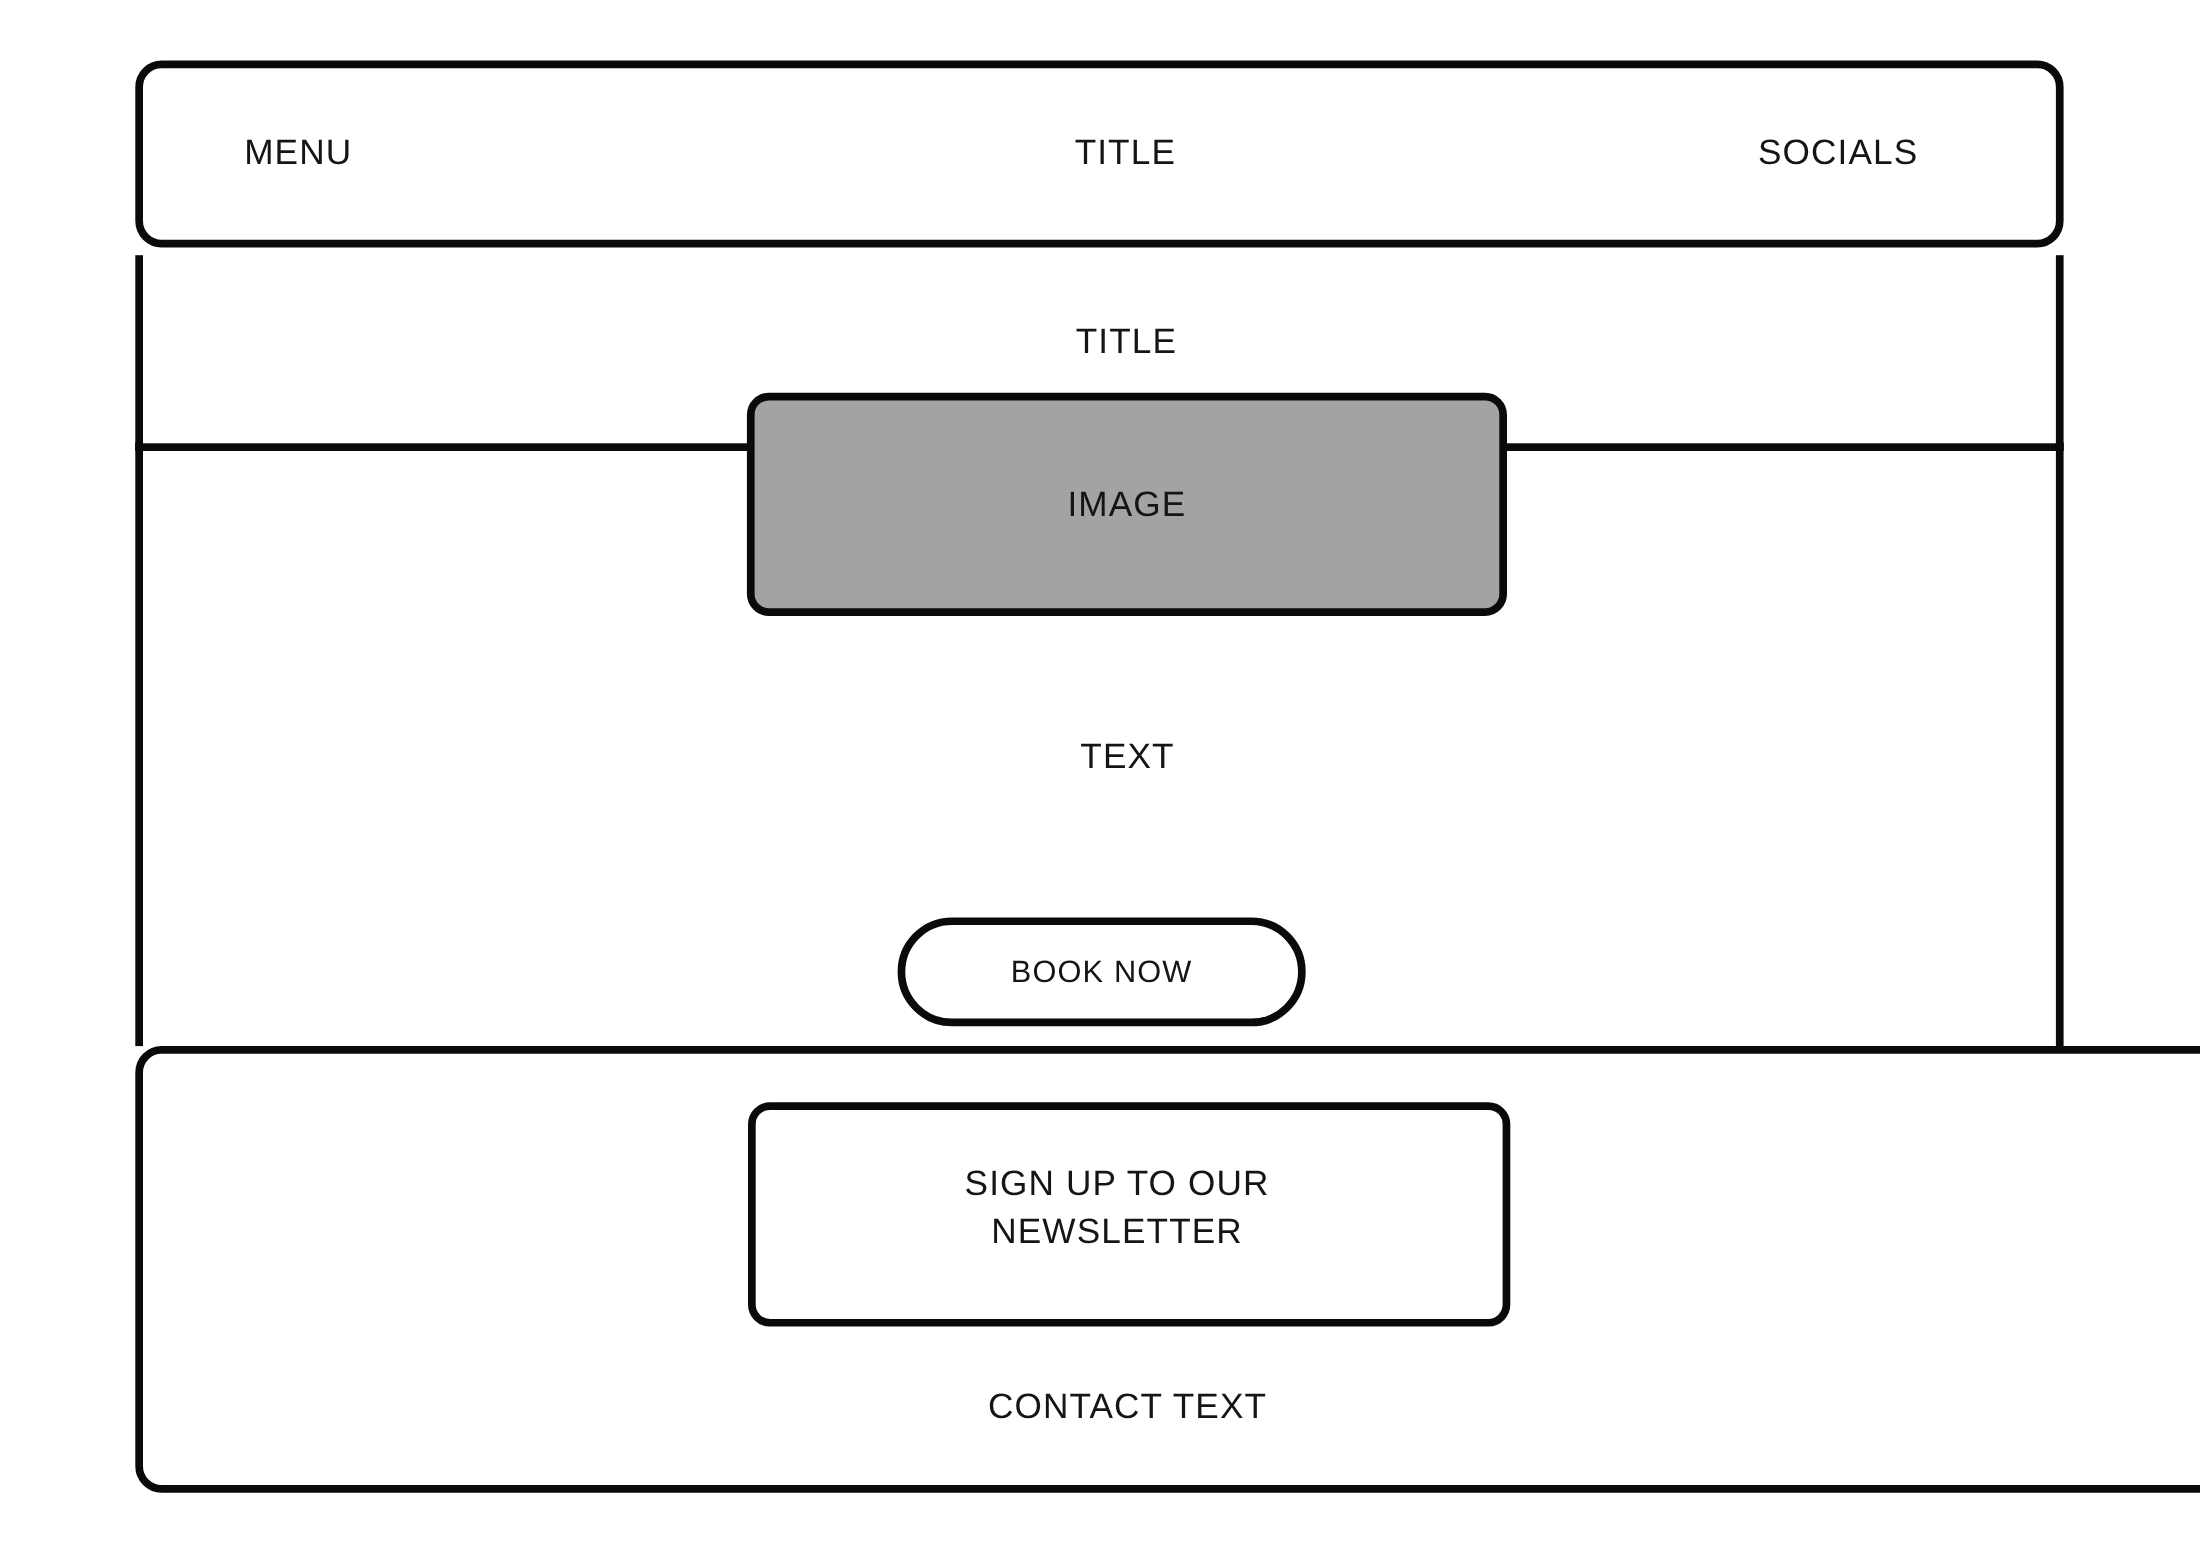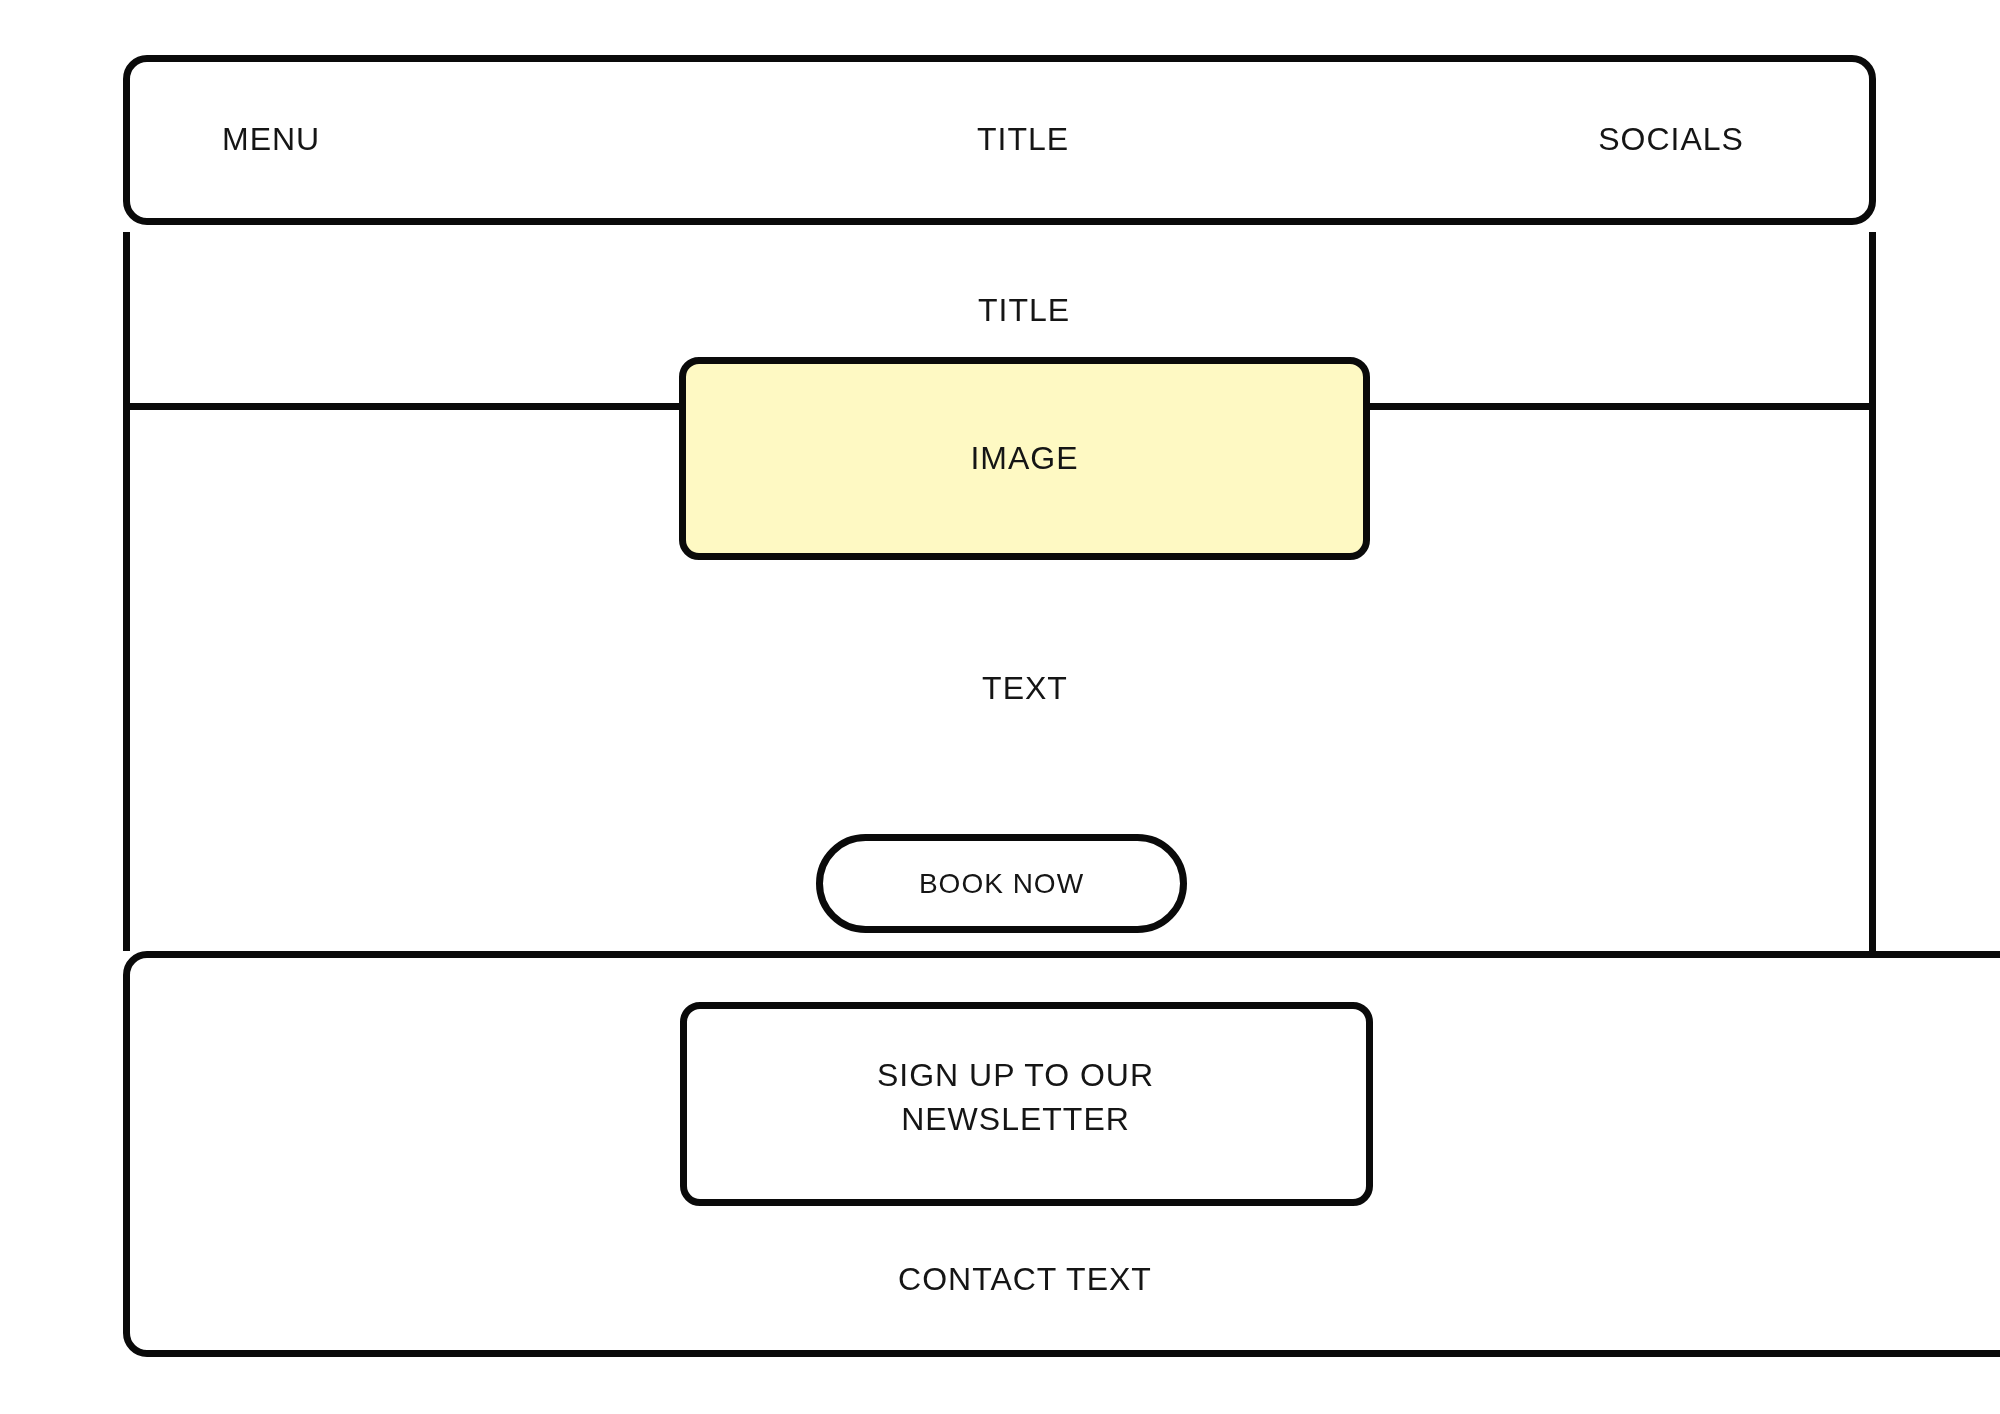--- a/index.html
+++ b/index.html
@@ -64,21 +64,21 @@
   }
 
   
   .image-box {
     position: absolute;
     left: 549px;   
     top: -45px;    
     width: 691px; height: 203px;
     border: 7px solid #0a0a0a;
     border-radius: 20px;
-    background: #fef9c3;
+    background: #a3a3a3;
     box-sizing: border-box;
     z-index: 2;
     display: flex;
     align-items: center;
     justify-content: center;
   }
   .book-now-pill {
     position: absolute;
     left: 686px;   
     top: 432px;    

